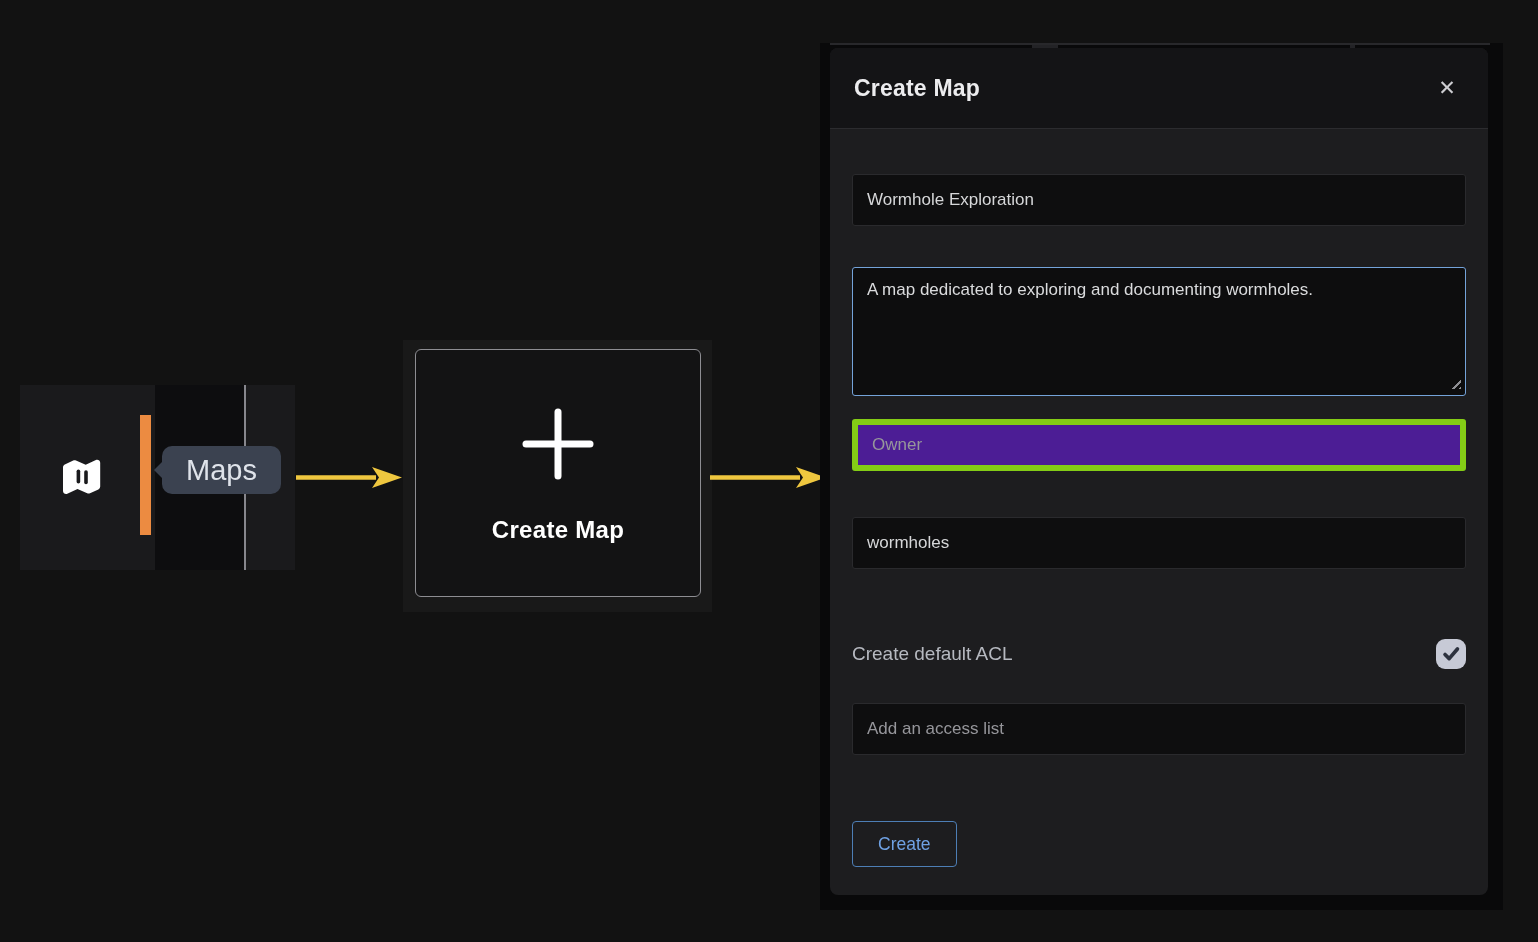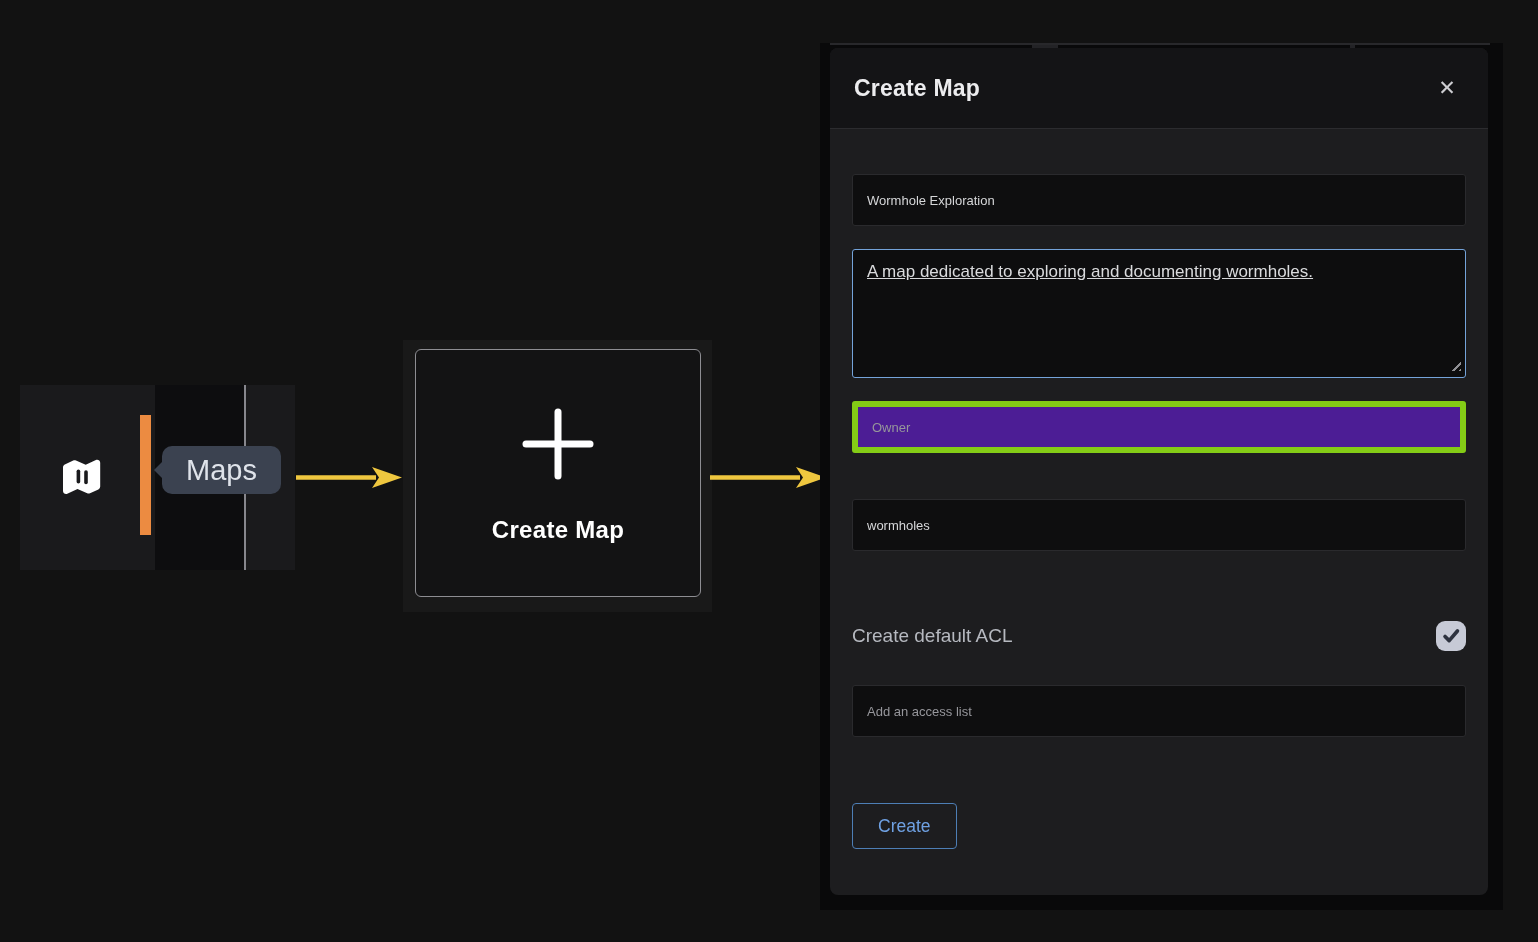--- a/index.html
+++ b/index.html
@@ -60,27 +60,27 @@
   }
   .modal-title { color:#ececee; font-size:23px; font-weight:700; letter-spacing:.2px; }
   .close-btn {
     margin-left:auto; width:34px; height:34px; display:flex; align-items:center; justify-content:center;
     color:#cdcdd1; font-size:21px; cursor:pointer; background:none; border:none;
   }
   .modal-body { padding:0 22px; }
 
   .field {
     width:100%; height:52px; background:#0e0e0f; border:1px solid #2a2a2d; border-radius:3px;
-    color:#d6d7d9; font-size:13px; padding:0 14px; font-family:"Liberation Sans", sans-serif;
+    color:#d6d7d9; font-size:17px; padding:0 14px; font-family:"Liberation Sans", sans-serif;
     display:block; outline:none;
   }
   .field::placeholder { color:#96969b; opacity:1; }
   .name-field { margin-top:45px; }
 
-  .ta-wrap { position:relative; margin-top:23px;text-decoration:underline; }
+  .ta-wrap { position:relative; margin-top:41px; }
   .desc-field {
     width:100%; height:129px; background:#0d0d0e; border:1.5px solid #74a3d9; border-radius:3px;
     color:#dadbdd; font-size:17px; padding:11px 14px; resize:none; outline:none;
     font-family:"Liberation Sans", sans-serif; line-height:1.35; display:block;
   }
   .resize-grip {
     position:absolute; right:5px; bottom:7px; width:10px; height:10px;
     background:repeating-linear-gradient(135deg, transparent 0 3px, #8f8f93 3px 4.6px);
     clip-path:polygon(100% 0, 100% 100%, 0 100%);
   }

